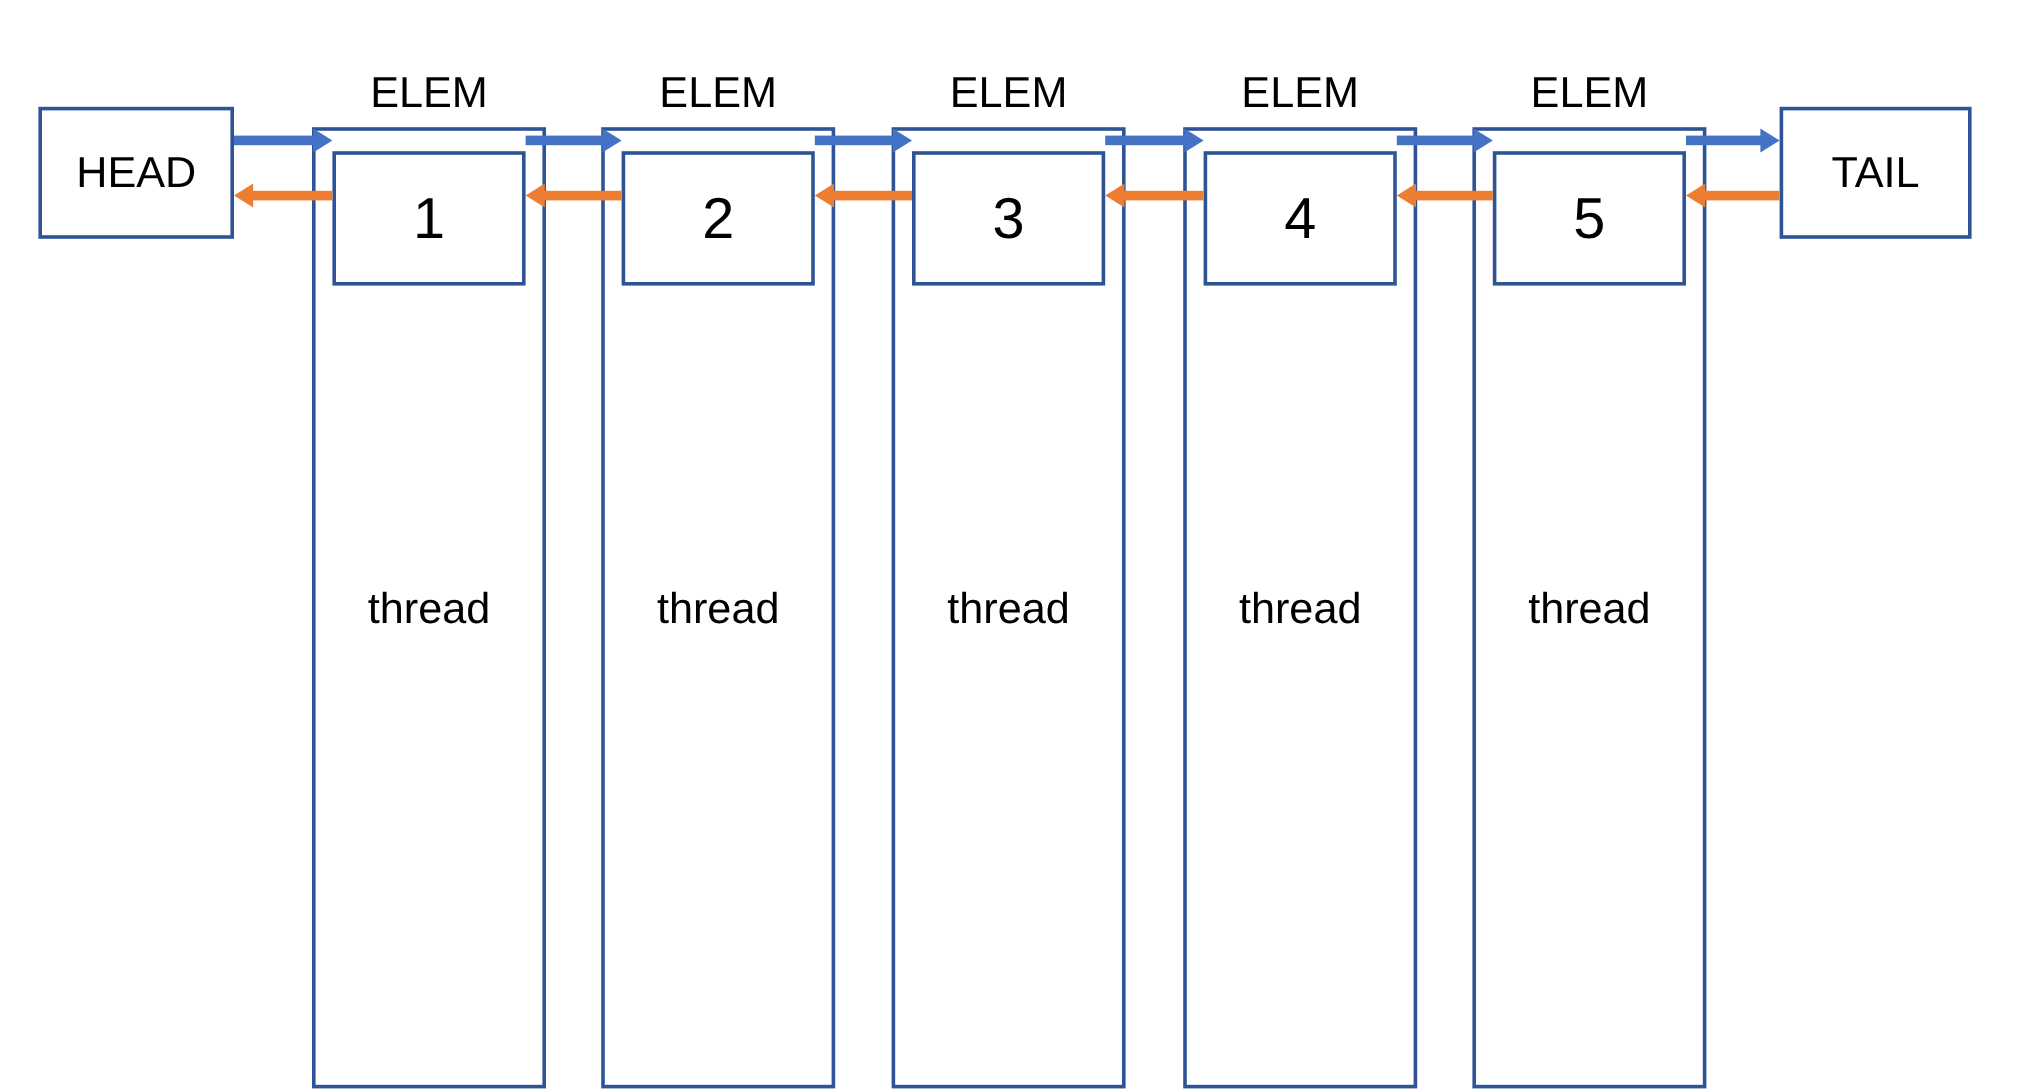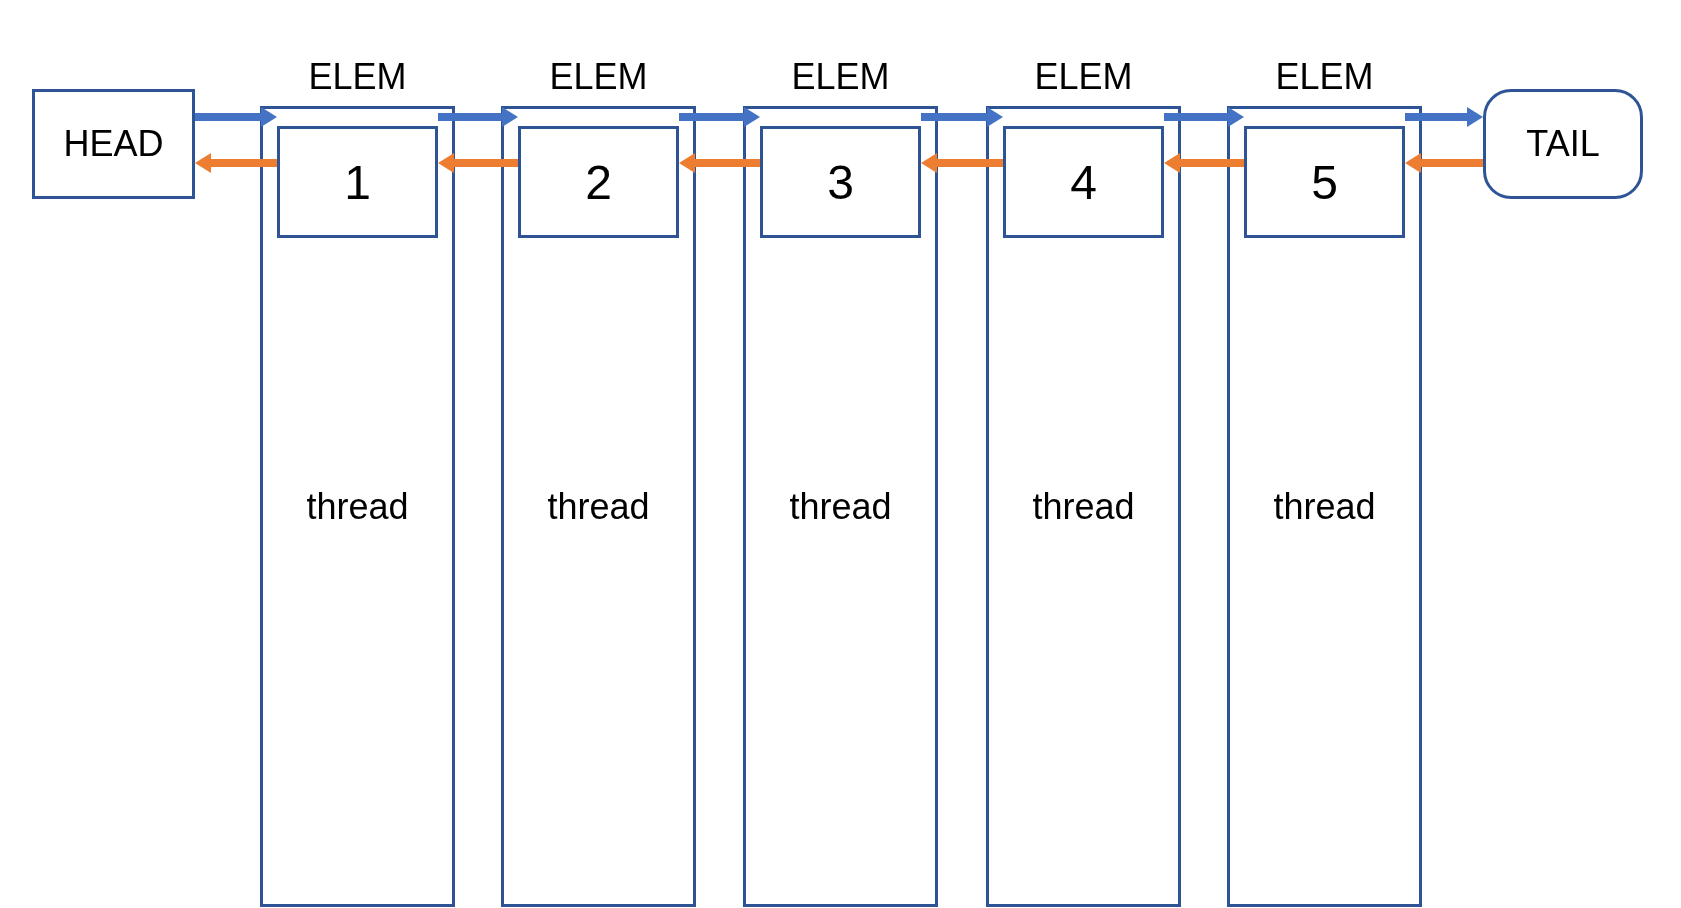--- a/index.html
+++ b/index.html
@@ -32,21 +32,21 @@
   .thread-label{
     position:absolute;top:444px;left:0;width:100%;height:50px;line-height:50px;
     font-size:36px;text-align:center;
   }
   .end-box{
     position:absolute;top:89px;height:110px;border:3px solid var(--border-color);
     box-sizing:border-box;background:var(--bg);
     display:flex;align-items:center;justify-content:center;font-size:36px;
   }
   .head-box{left:32px;width:163px;}
-  .tail-box{left:1483px;width:160px;border-radius:28px;}
+  .tail-box{left:1483px;width:160px;}
   #arrows{position:absolute;top:0;left:0;width:100%;height:100%;z-index:5;}
   .arrow .shaft{position:absolute;height:8px;}
   .arrow.fwd .shaft{background:var(--fwd);}
   .arrow.bwd .shaft{background:var(--bwd);}
   .head{
     position:absolute;width:0;height:0;
     border-top:10px solid transparent;border-bottom:10px solid transparent;
   }
   .head-right{border-left:16px solid var(--fwd);}
   .head-left{border-right:16px solid var(--bwd);}

